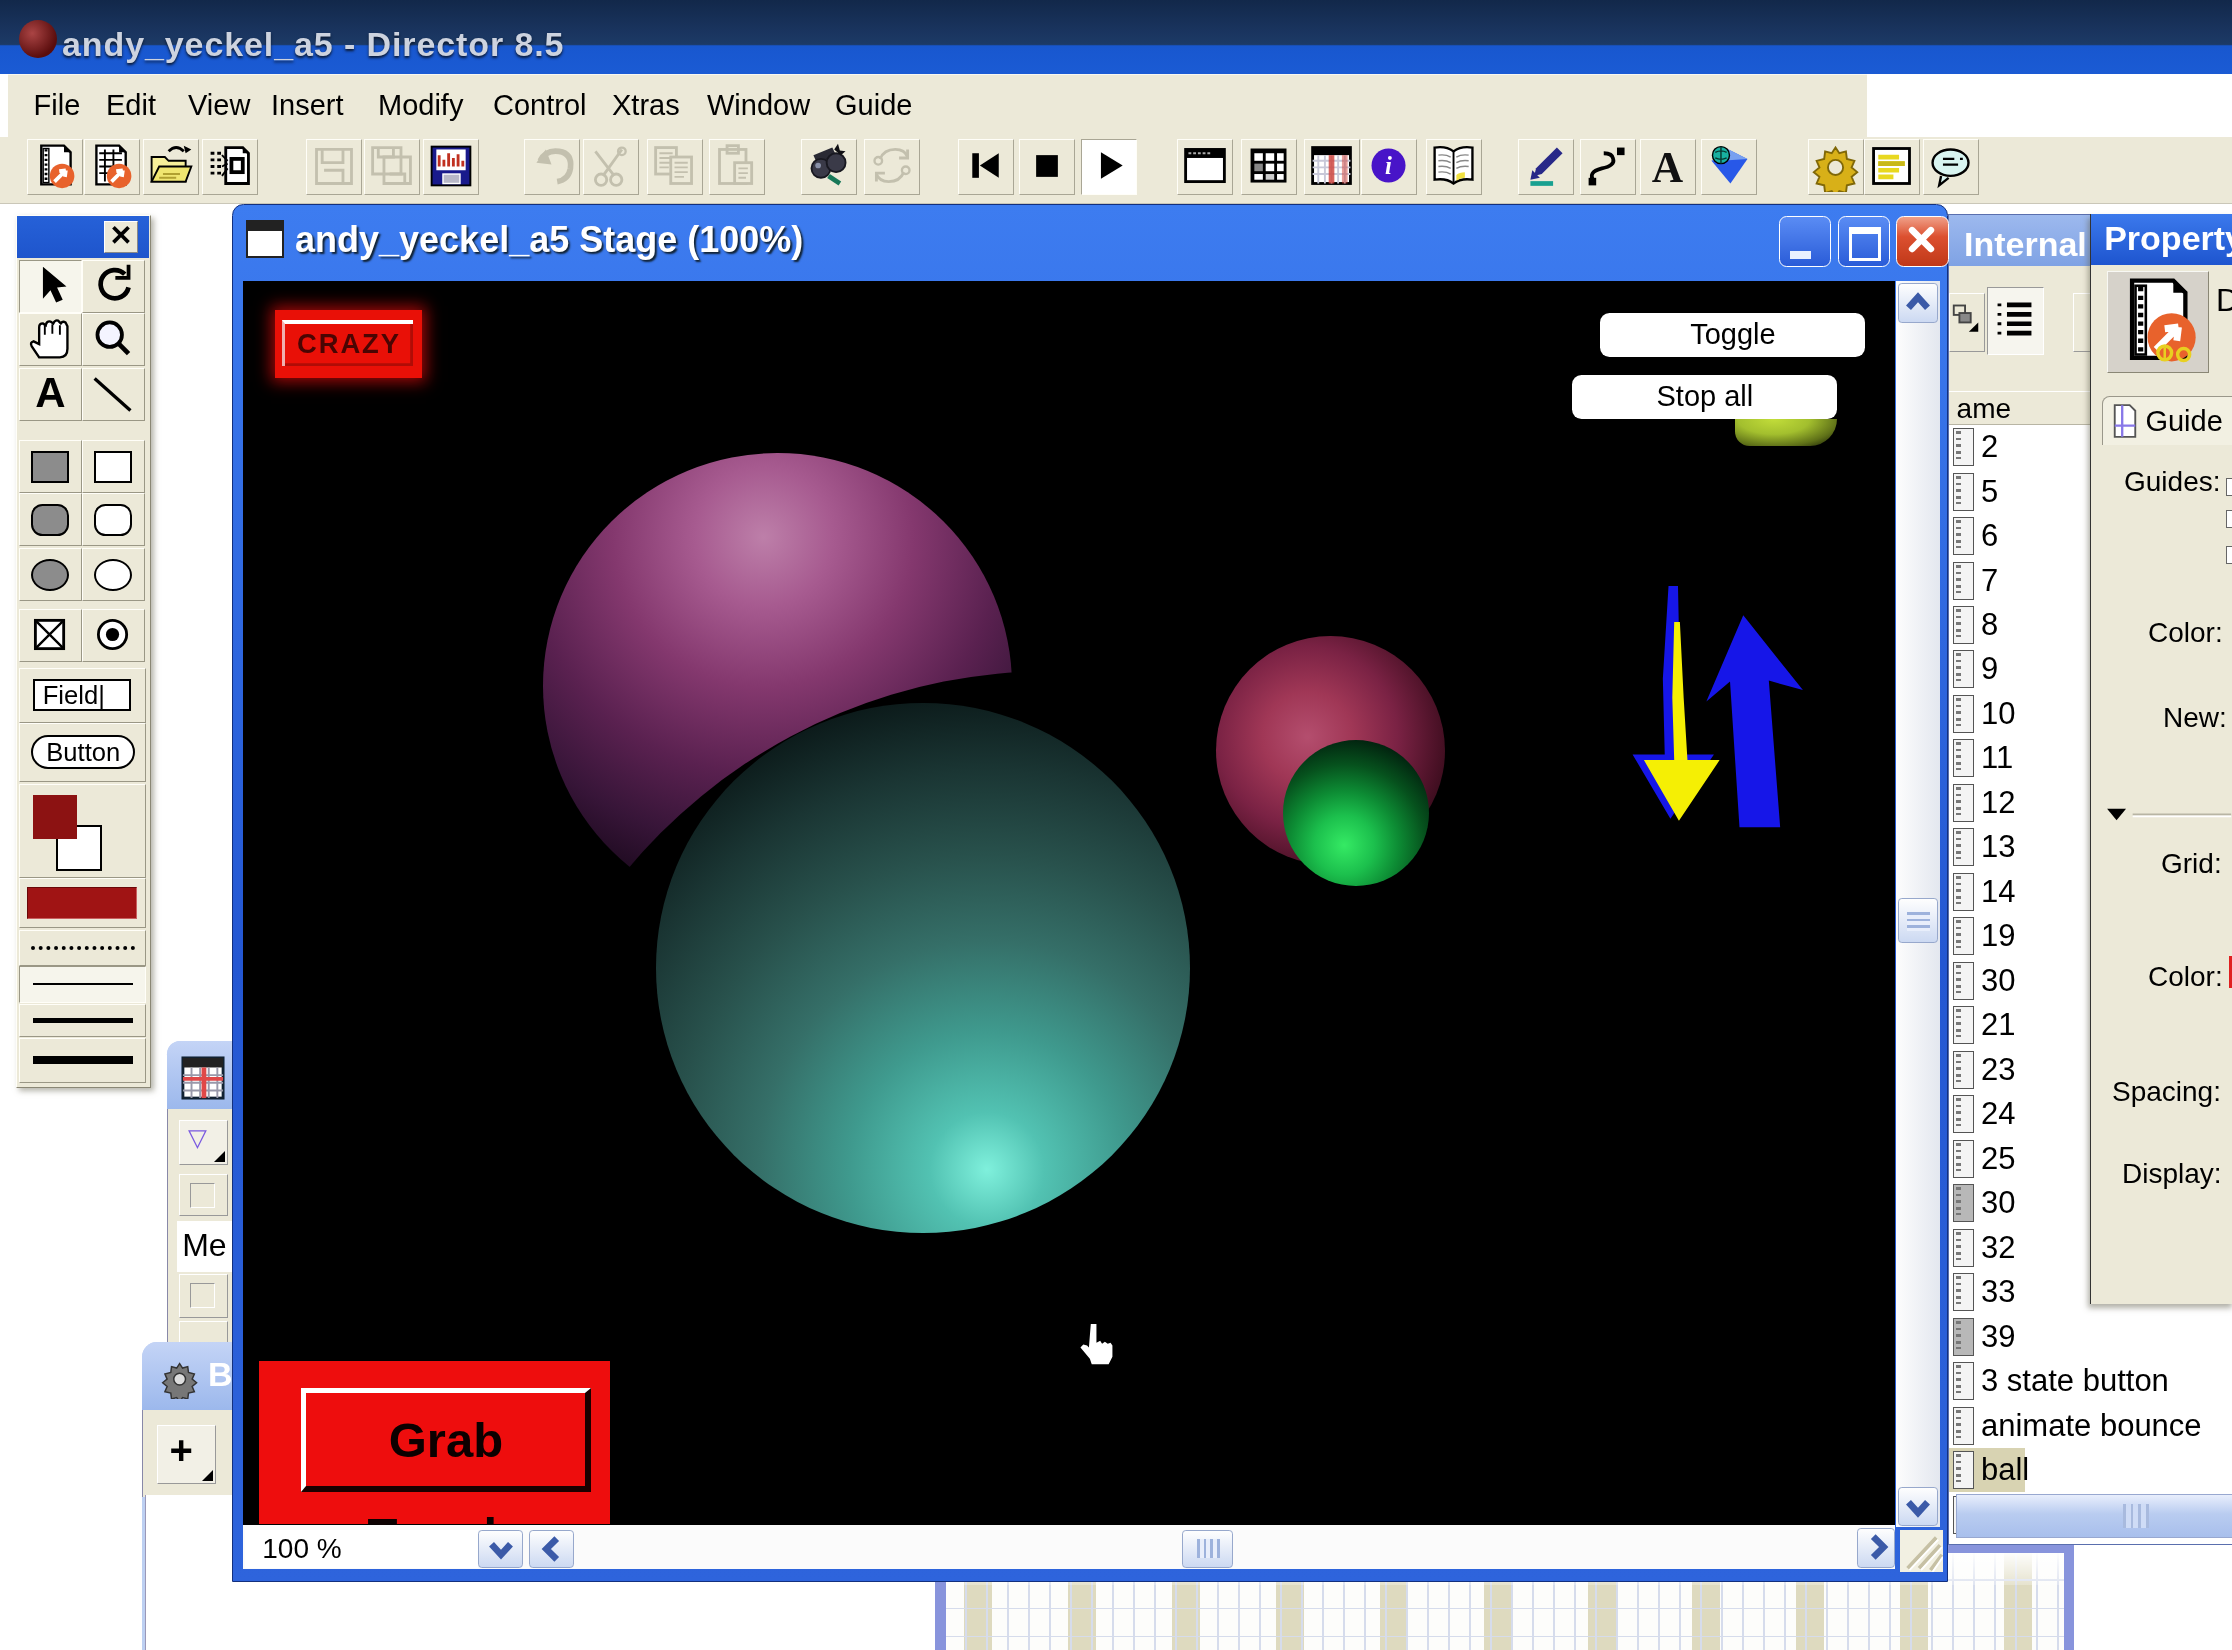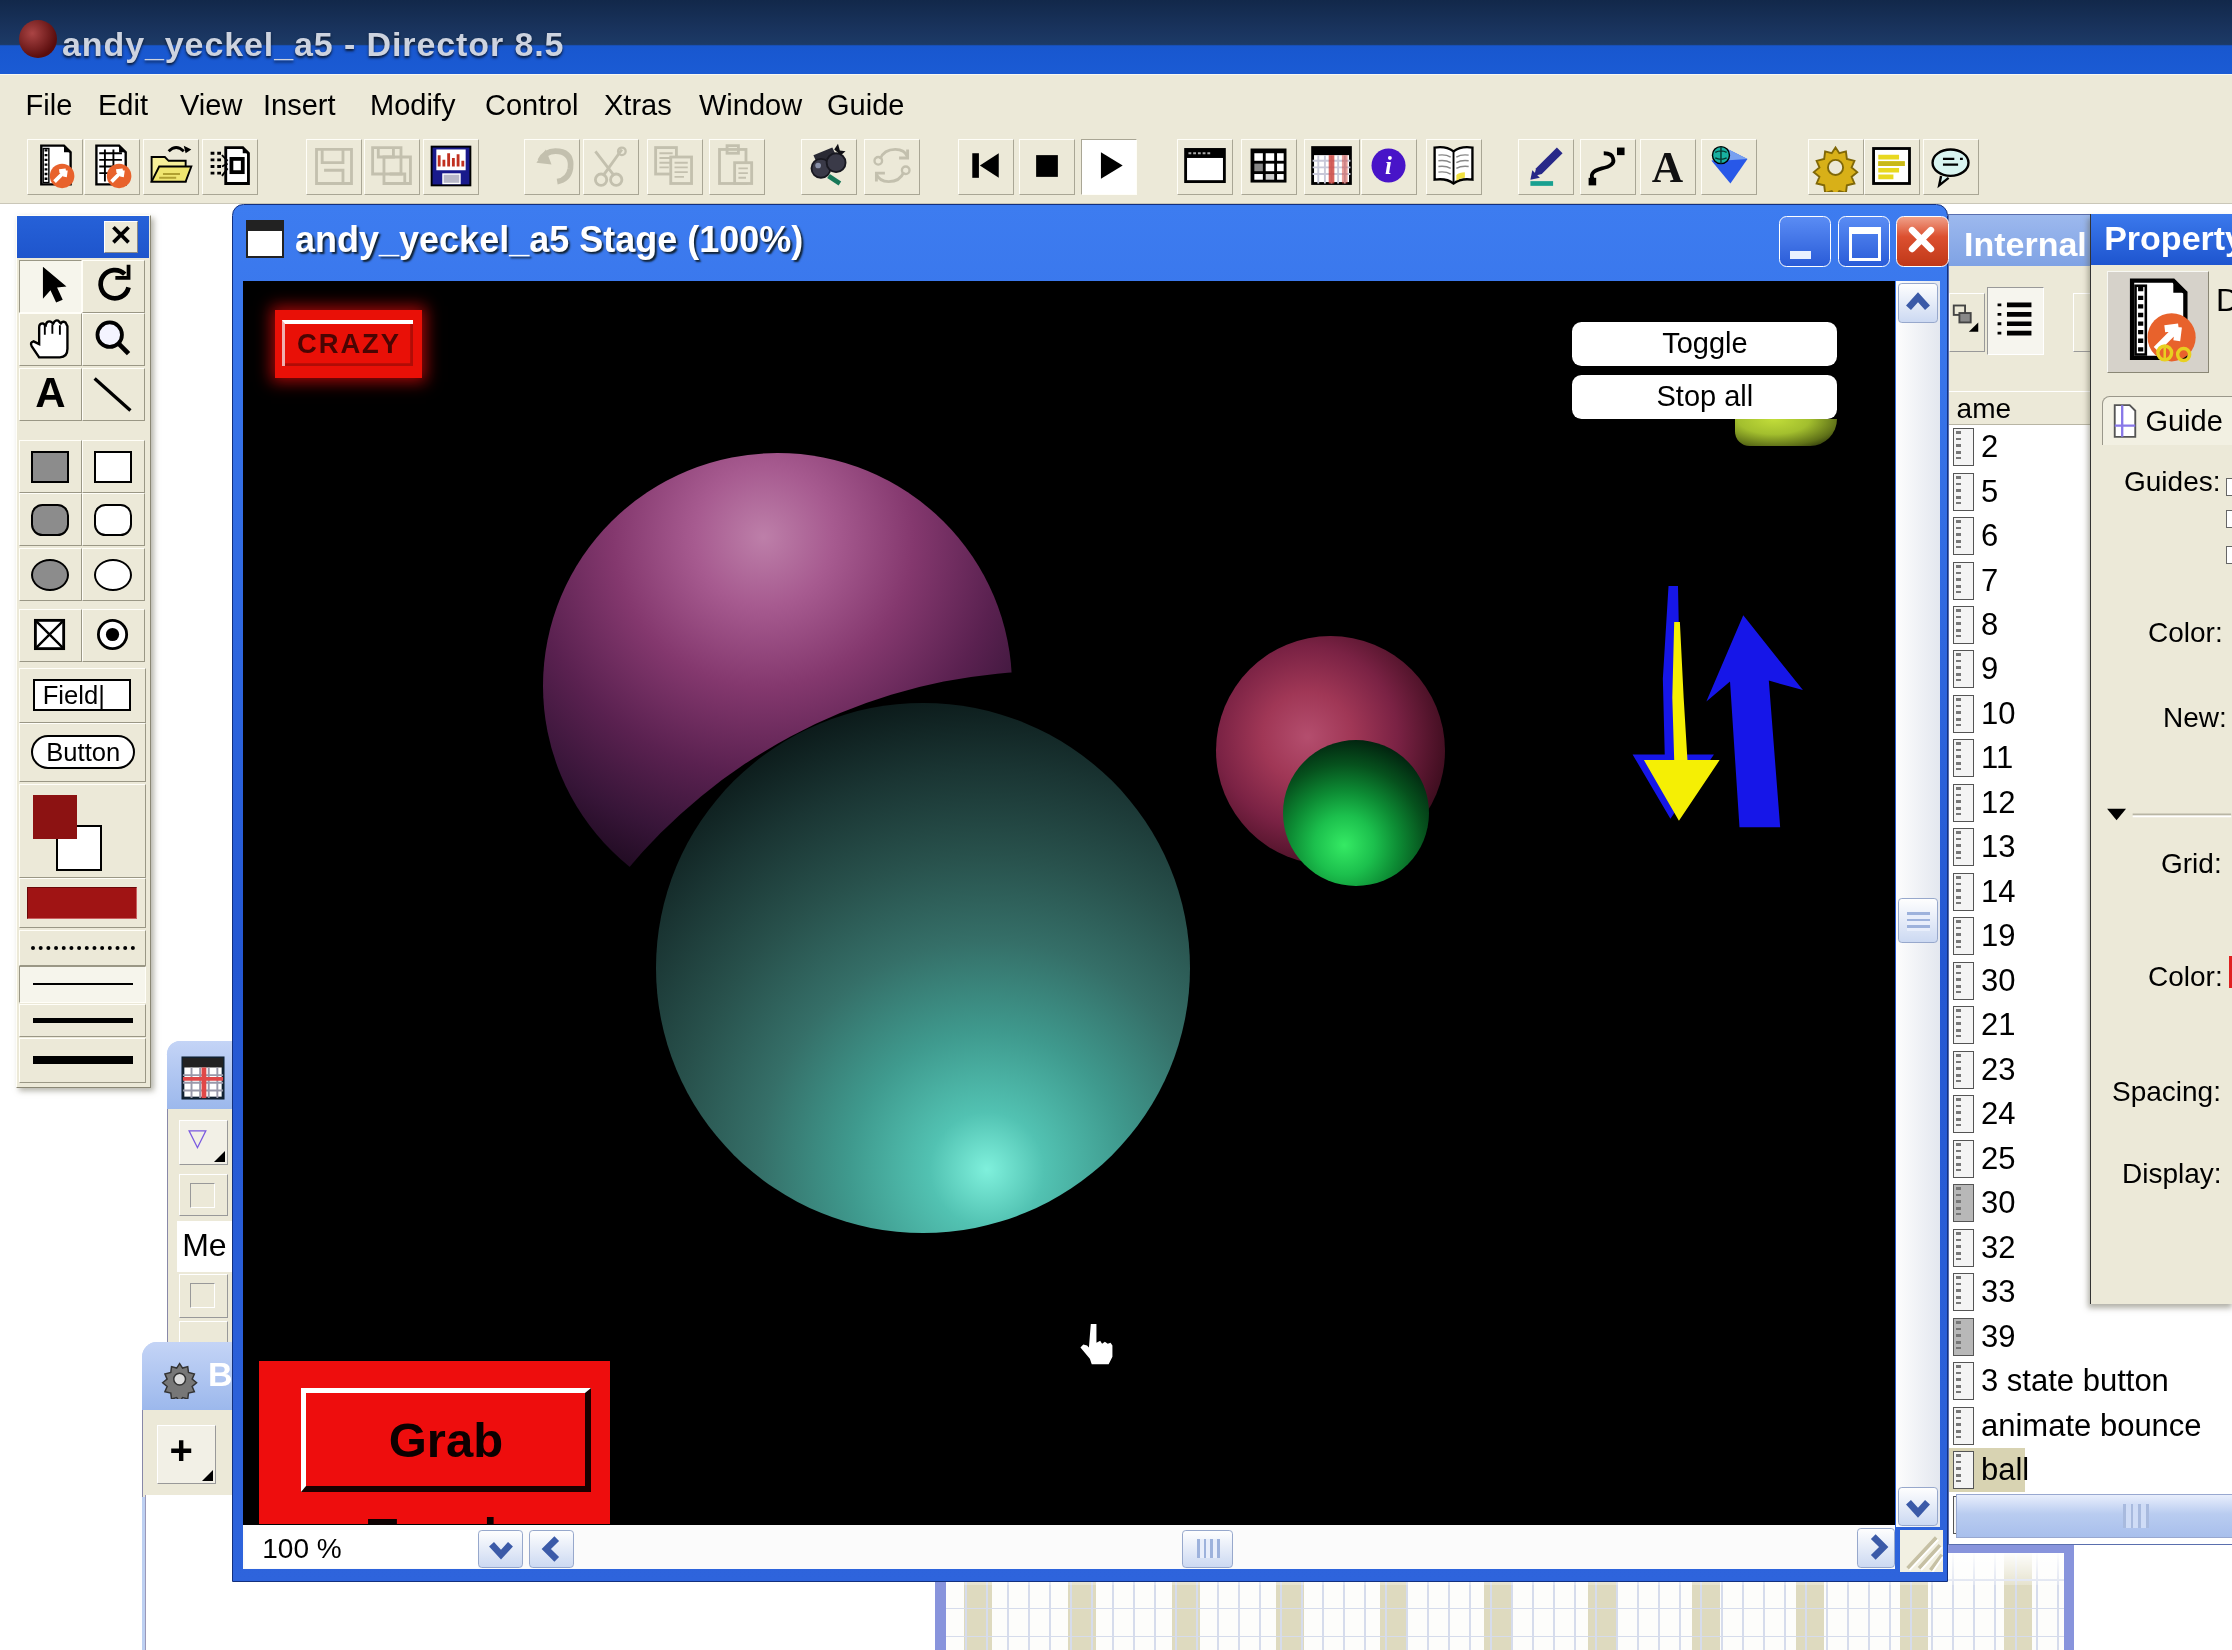--- a/index.html
+++ b/index.html
@@ -6,21 +6,21 @@
 body{width:2232px;height:1650px;position:relative;overflow:hidden;background:#fff;
   font-family:"Liberation Sans", sans-serif;}
 .abs{position:absolute;}
 
 
 #titlebar{left:0;top:0;width:2232px;height:74px;background:linear-gradient(#12284a 0%,#1a3560 45%,#1c3a66 60%,#1857cf 62%,#1b5bd4 100%);}
 #titlebar .appicon{left:19px;top:20px;width:38px;height:38px;border-radius:50%;
   background:radial-gradient(circle at 35% 35%, #a44, #5a0d0d 70%);}
 #titlebar .ttext{left:62px;top:24.6px;color:#cdd3df;font-size:34px;font-weight:bold;
   text-shadow:0 1.9px 2.8px #0a1830; letter-spacing:0.9px;}
-#menubar{left:0;top:74px;width:2232px;height:63px;background:#ece9d8;border-top:0.9px solid #f8f7f0;}
+#menubar{left:8px;top:74px;width:1859px;height:63px;background:#ece9d8;border-top:0.9px solid #f8f7f0;}
 .mitem{position:absolute;top:14px;font-size:29px;color:#000;}
 #toolbar{left:0;top:137px;width:2232px;height:66px;background:#ece9d8;border-bottom:0.9px solid #cac7b8;}
 .tb{position:absolute;top:1.9px;width:56px;height:56px;background:#ece9d8;
   border:1.9px solid;border-color:#fffef8 #a9a695 #a9a695 #fffef8;box-sizing:border-box;}
 .tb.pressed{border-color:#a9a695 #fffef8 #fffef8 #a9a695;background:#f7f6ee;}
 .tb svg{position:absolute;left:0;top:0;}
 
 
 #stage{left:232px;top:204px;width:1716px;height:1378px;
   background:linear-gradient(#3d7cf0,#2457d2 55%,#2e64dc);
@@ -707,21 +707,21 @@
 
       <polygon points="125,33 188,112 152,102 164,257 121,257 111,103 86,124" fill="#1616e8"></polygon>
 
       <polygon points="52,40 58,40 62,120 66,186 100,186 57,250 20,186 52,186 50,120" fill="#f5ef04"></polygon>
     </svg>
 
     <div id="crazy">
         <div class="inner">CRAZY</div>
       </div>
 
-    <div class="macbtn" style="top:41px;">Toggle</div>
+    <div class="macbtn" style="top:32px;margin-left:28px;">Toggle</div>
     <div class="macbtn" style="top:94px;">Stop all</div>
 
     <div style="position:absolute;left:16px;top:1080px;width:351px;height:163px;background:#ee0d0d;">
       <div style="position:absolute;left:14px;top:26.5px;right:19px;bottom:32px;
         border-top:5.7px solid #fff;border-left:5.7px solid #fff;border-bottom:6.6px solid #1a0000;border-right:6.6px solid #1a0000;
         color:#0c0000;font-weight:bold;font-size:49px;text-align:center;line-height:95px;margin-left:28px;">Grab Toggle</div>
     </div>
 
     <svg width="47" height="49" style="position:absolute;left:829px;top:1041px" viewBox="0 0 25 26">
       <path d="M10 1 h3 v10 l2,-1 1,1.5 1.5,-1 1.5,1 1.5,-0.5 1,1.5 v6 l-2,4 h-9 l-1,-3 -5,-6 1.5,-1.5 2,0.5 1,1 z" fill="#fff"></path>

